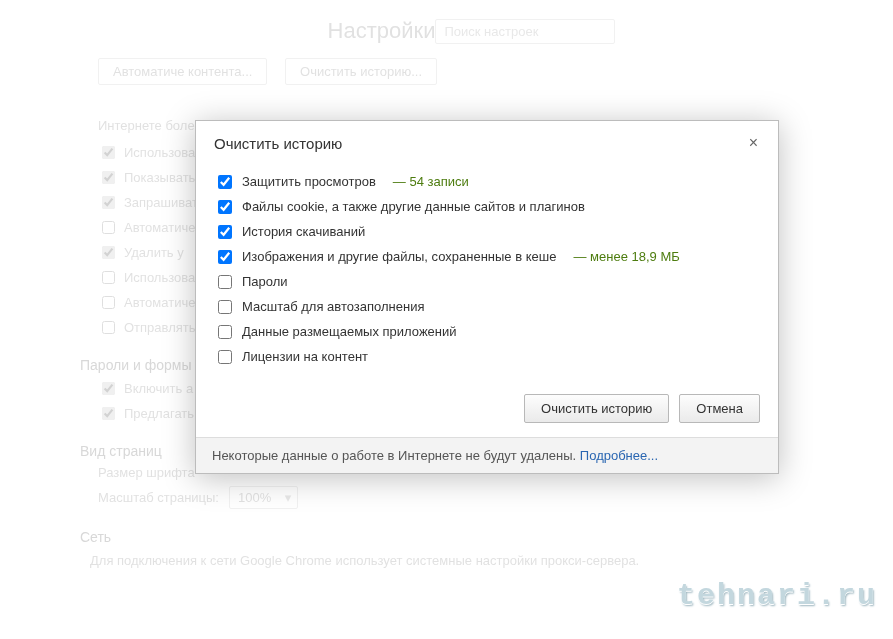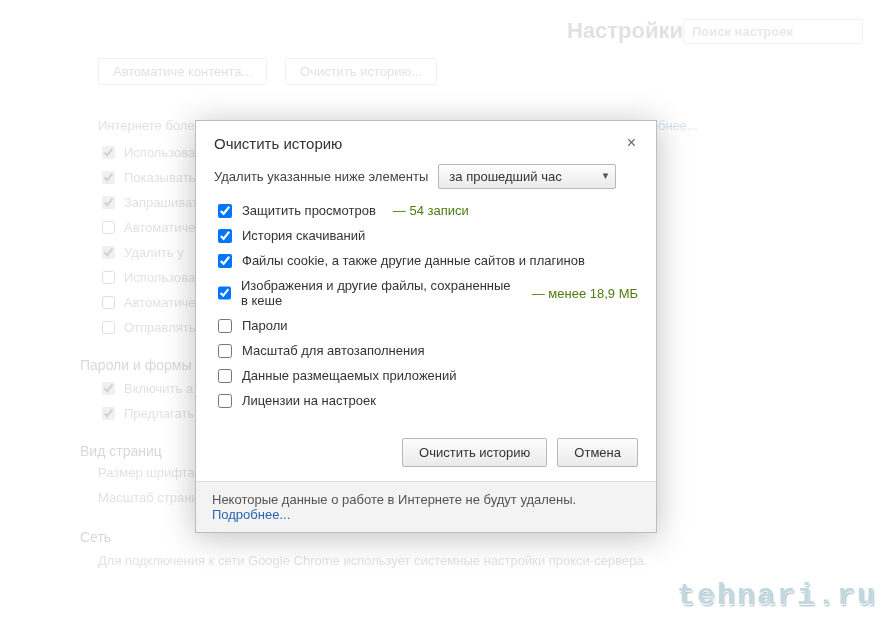--- a/index.html
+++ b/index.html
@@ -13,23 +13,23 @@
     overflow: hidden;
     position: relative;
   }
   .page {
     padding: 18px 30px 0 80px;
     color: #b4b4b4;
   }
   .bg-title {
     font-size: 22px;
     color: #bdbdbd;
-    font-weight: 700;
+    font-weight: 400;
     display: flex;
-    justify-content: flex-end;
+    justify-content: center;
     align-items: center;
   }
   .search-box {
     border: 1px solid #e0e0e0;
     padding: 4px 8px;
     width: 180px;
     font-size: 13px;
     color: #ccc;
     border-radius: 2px;
   }
@@ -55,21 +55,21 @@
   
   .scrim {
     position: absolute; inset: 0;
     background: rgba(255,255,255,0.55);
   }
 
   
   .modal {
     position: absolute;
     left: 195px; top: 120px;
-    width: 462px;
+    width: 584px;
     background: #fff;
     border: 1px solid #bcbcbc;
     box-shadow: 0 4px 30px rgba(0,0,0,0.25);
   }
   .modal-header {
     padding: 14px 18px 8px 18px;
     display: flex;
     justify-content: space-between;
     align-items: flex-start;
   }
@@ -220,73 +220,67 @@
   <div class="bg-section">Вид страниц</div>
   <div class="bg-formrow">
     <span>Размер шрифта</span>
   </div>
   <div class="bg-formrow">
     <span>Масштаб страницы:</span>
     <span class="bg-select">100%</span>
   </div>
 
   <div class="bg-section">Сеть</div>
-  <div class="bg-text" style="margin-left:18px;">
+  <div class="bg-text" style="margin-left:10px;">
     <span>Для подключения к сети Google Chrome использует системные настройки прокси-сервера.</span>
   </div>
 </div>
 
 <div class="scrim"></div>
 
 <div class="modal">
   <div class="modal-header">
     <span class="modal-title">Очистить историю</span>
     <span class="close-x">×</span>
   </div>
   <div class="modal-body">
-    <div class="prompt-row">
-      <span>Удалить указанные ниже элементы</span>
-      <span class="select-wrap">
-        <select class="time-select" id="time-select"><option>за прошедший час</option><option>за вчера</option><option>за прошлую неделю</option><option>за последние 4 недели</option><option>за всё время</option></select>
-      </span>
-    </div>
     <div class="check-list" id="check-list">
         <label class="check-item">
           <input type="checkbox" checked="" style="">
           <span>Защитить просмотров</span>
           <span class="note">  —  54 записи</span>
         </label>
         <label class="check-item">
           <input type="checkbox" checked="" style="">
+          <span>Файлы cookie, а также другие данные сайтов и плагинов</span>
+        </label>
+        <label class="check-item">
+          <input type="checkbox" checked="" style="">
           <span>История скачиваний</span>
-        </label>
-        <label class="check-item">
-          <input type="checkbox" checked="" style="">
-          <span>Файлы cookie, а также другие данные сайтов и плагинов</span>
         </label>
         <label class="check-item">
           <input type="checkbox" checked="" style="">
           <span>Изображения и другие файлы, сохраненные в кеше</span>
           <span class="note">  —  менее 18,9 МБ</span>
         </label>
         <label class="check-item">
           <input type="checkbox" style="">
           <span>Пароли</span>
         </label>
         <label class="check-item">
           <input type="checkbox" style="">
           <span>Масштаб для автозаполнения</span>
         </label>
         <label class="check-item">
           <input type="checkbox" style="">
           <span>Данные размещаемых приложений</span>
         </label>
         <label class="check-item">
           <input type="checkbox" style="">
-          <span>Лицензии на настроек</span>
+          <span>Лицензии на контент</span>
         </label>
       </div>
   </div>
   <div class="modal-actions">
     <button class="btn">Очистить историю</button>
     <button class="btn">Отмена</button>
   </div>
   <div class="modal-footer">
     <span>Некоторые данные о работе в Интернете не будут удалены. </span>
     <a href="#">Подробнее...</a>

